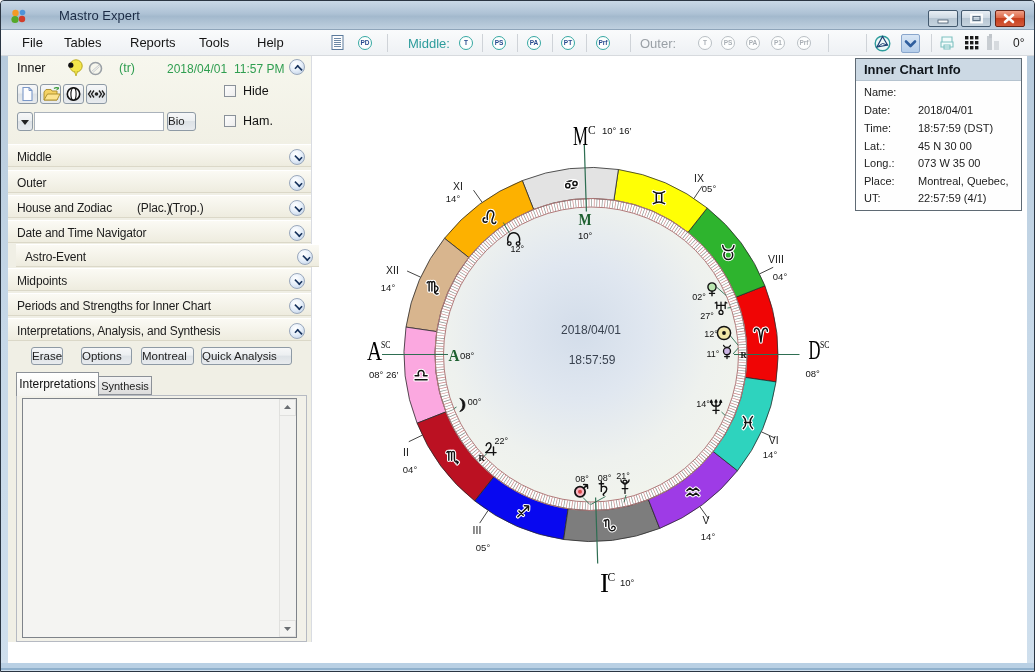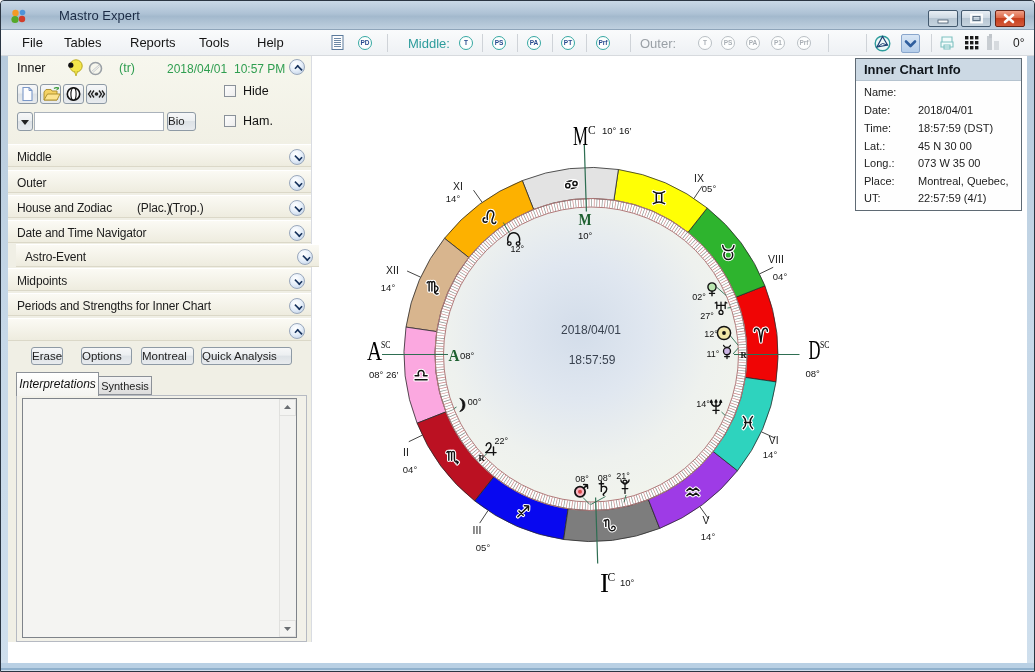--- a/index.html
+++ b/index.html
@@ -132,21 +132,21 @@
 <circle cx="10" cy="7" r="6.2" fill="#f3e64a" stroke="#b8a820" stroke-width="1"></circle>
 <path d="M8.5,12.5 L10,17 L11.5,12.5" fill="#f3e64a" stroke="#b8a820" stroke-width="0.8"></path>
 <circle cx="4.8" cy="6.2" r="2.6" fill="#111"></circle>
 </svg>
 <svg class="abs" style="left:88px; top:61px;" width="15" height="15">
 <circle cx="7.5" cy="7.5" r="6" fill="none" stroke="#9aa0a6" stroke-width="1.6"></circle>
 <path d="M3.5,10.5 L11,4 M5,11.5 L11.5,5.5" stroke="#c8ccd0" stroke-width="1"></path>
 </svg>
 <div class="abs green" style="left:119px; top:61px; font-size:12.5px;">(tr)</div>
 <div class="abs green" style="left:167px; top:61.5px; font-size:12px;">2018/04/01</div>
-<div class="abs green" style="left:234px; top:61.5px; font-size:12px;">10:57 PM</div>
+<div class="abs green" style="left:234px; top:61.5px; font-size:12px;">11:57 PM</div>
 <div class="chev up abs" style="left:289px; top:59px;"></div>
 <div class="btn" style="left:17px; top:84px; width:21px; height:20px;"></div>
 <div class="btn" style="left:40px; top:84px; width:21px; height:20px;"></div>
 <div class="btn" style="left:63px; top:84px; width:21px; height:20px;"></div>
 <div class="btn" style="left:86px; top:84px; width:21px; height:20px;"></div>
 <svg class="abs" style="left:17px; top:84px;" width="90" height="20">
 <path d="M6,3.5 H12 L15,6.5 V16.5 H6 Z" fill="#fdfdfe" stroke="#7a98c8" stroke-width="1.1"></path>
 <path d="M12,3.5 V6.5 H15" fill="none" stroke="#7a98c8" stroke-width="1"></path>
 <path d="M27,8 L29,5.5 H34 L35,7 H40 V16 H27 Z" fill="#f5d264" stroke="#a88a28" stroke-width="0.9"></path>
 <path d="M27,16 L30.5,10 H43 L40,16 Z" fill="#fce491" stroke="#a88a28" stroke-width="0.9"></path>
@@ -194,29 +194,30 @@
   </div>
 <div class="hdr abs" style="left:8px; top:268px;">
     <span>Midpoints</span>
     <div class="chev"></div>
   </div>
 <div class="hdr abs" style="left:8px; top:293px;">
     <span>Periods and Strengths for Inner Chart</span>
     <div class="chev"></div>
   </div>
 <div class="hdr abs" style="left:8px; top:318px;">
+    <span>Interpretations, Analysis, and Synthesis</span>
     <div class="chev up"></div>
   </div>
 <div class="btn" style="left:31px; top:347px; width:32px; line-height:16px;">Erase</div>
 <div class="btn" style="left:81px; top:347px; width:51px; line-height:16px;">Options</div>
 <div class="btn" style="left:141px; top:347px; width:53px; line-height:16px;">Montreal</div>
 <div class="btn" style="left:201px; top:347px; width:91px; line-height:16px;">Quick Analysis</div>
 <div class="abs" style="left:16px; top:395px; width:291px; height:247px; border:1px solid #b6bac2; background:#f2f1e9;"></div>
 <div class="abs" style="left:98px; top:376px; width:54px; height:19px; border:1px solid #8c9198; background:linear-gradient(180deg,#f4f4f4,#dcdcdc); font-size:11px; color:#222; text-align:center; line-height:18px;">Synthesis</div>
-<div class="abs" style="left:16px; top:372px; width:83px; height:24px; border:1px solid #8c9198; border-bottom:none; background:linear-gradient(180deg,#ffffff,#f4f4f0); font-size:12px; color:#111; text-align:center; line-height:22px;font-style:italic;">Interpretations</div>
+<div class="abs" style="left:16px; top:372px; width:83px; height:24px; border:1px solid #8c9198; border-bottom:none; background:linear-gradient(180deg,#ffffff,#f4f4f0); font-size:12px; color:#111; text-align:center; line-height:22px;">Interpretations</div>
 <div class="abs" style="left:22px; top:398px; width:275px; height:240px; border:1px solid #7e838a; background:#f4f4f2;"></div>
 <div class="abs" style="left:279px; top:399px; width:17px; height:238px; background:#f2f2f0; border-left:1px solid #e2e2e0;"></div>
 <svg class="abs" style="left:279px; top:399px;" width="17" height="238">
 <rect x="0.5" y="0.5" width="16" height="16" fill="#f4f4f2" stroke="#e0e0de"></rect>
 <path d="M5,10 L8.5,6 L12,10 Z" fill="#6a6e72"></path>
 <rect x="0.5" y="221.5" width="16" height="16" fill="#f4f4f2" stroke="#e0e0de"></rect>
 <path d="M5,228 L8.5,232 L12,228 Z" fill="#6a6e72"></path>
 </svg>
 <div class="abs" style="left:312px; top:55px; width:716px; height:608px;"><svg id="chart" width="716" height="608" viewBox="0 0 716 608">
 <defs>

